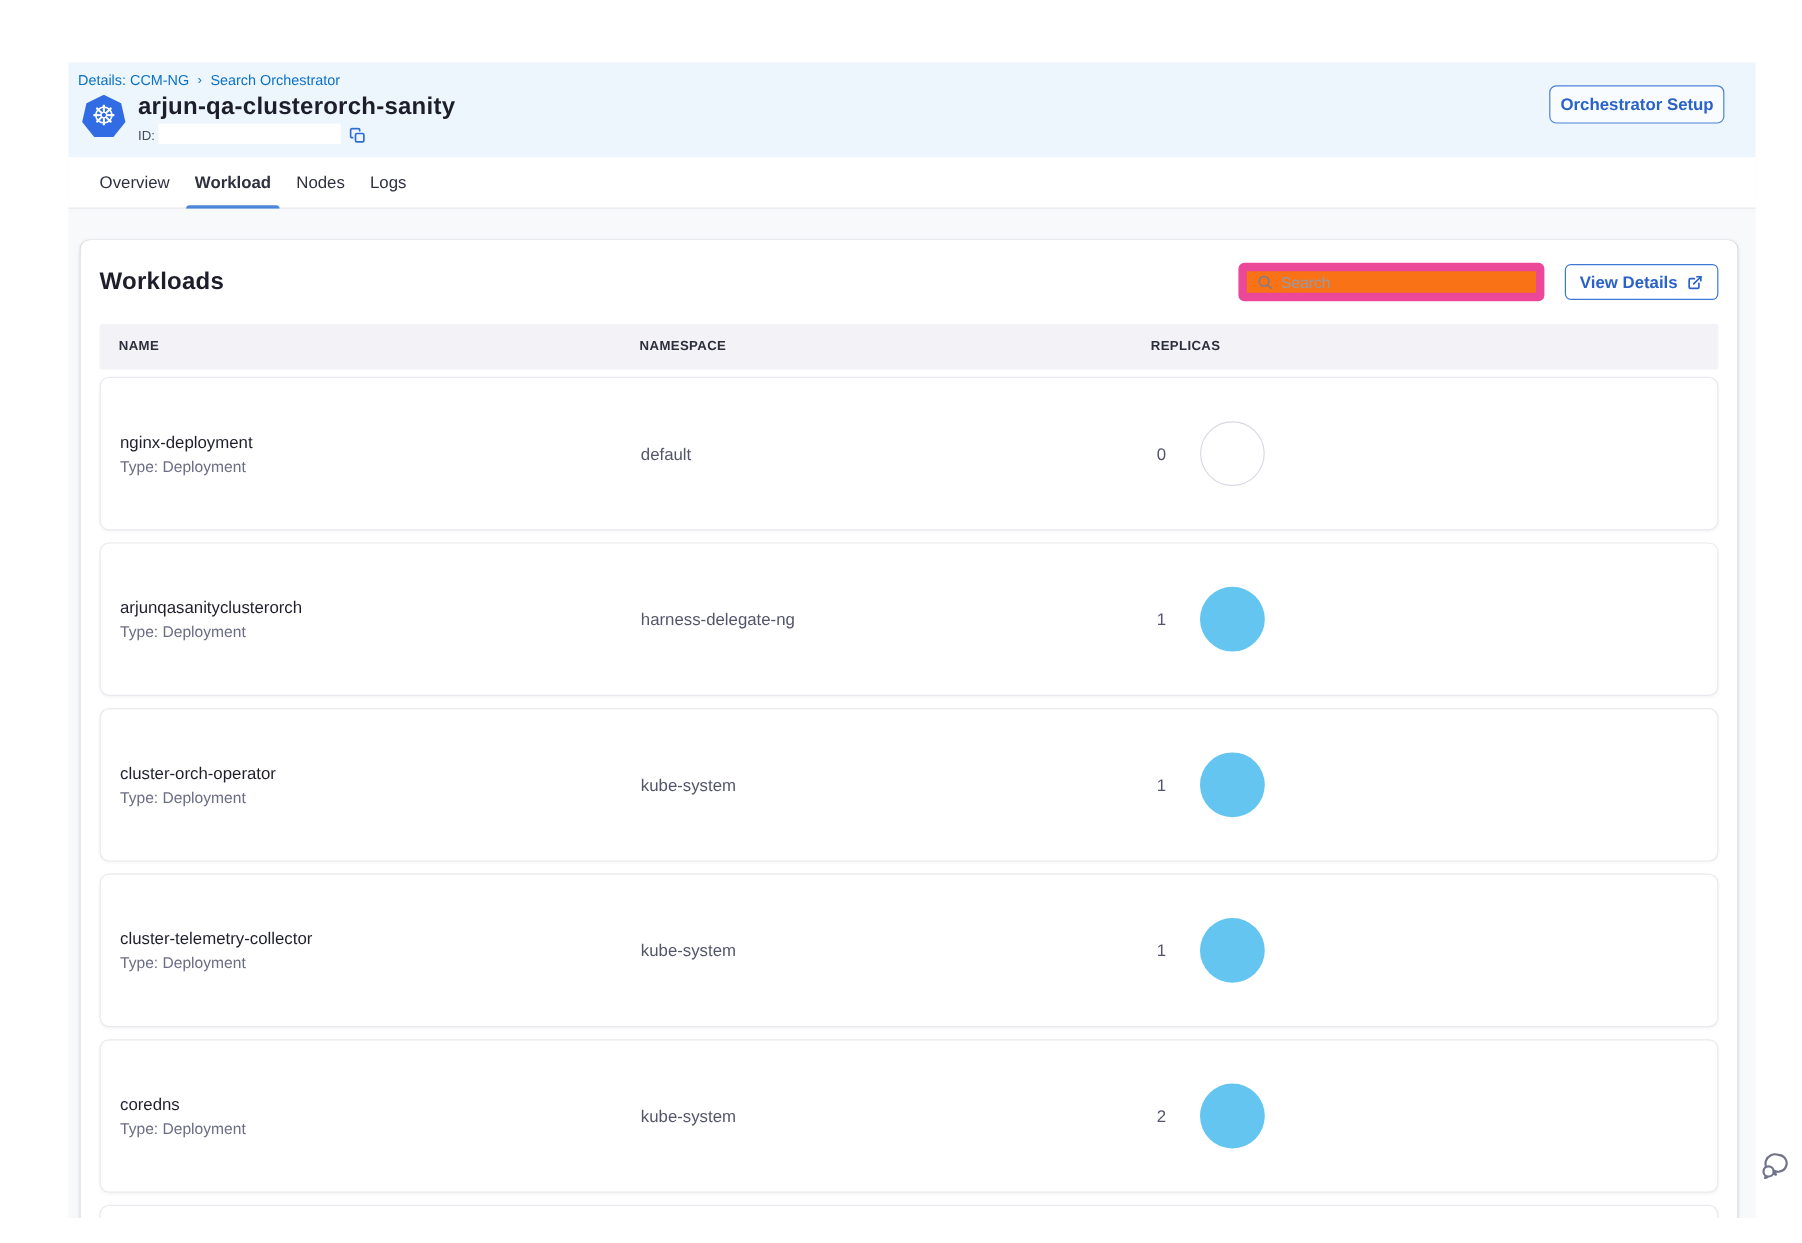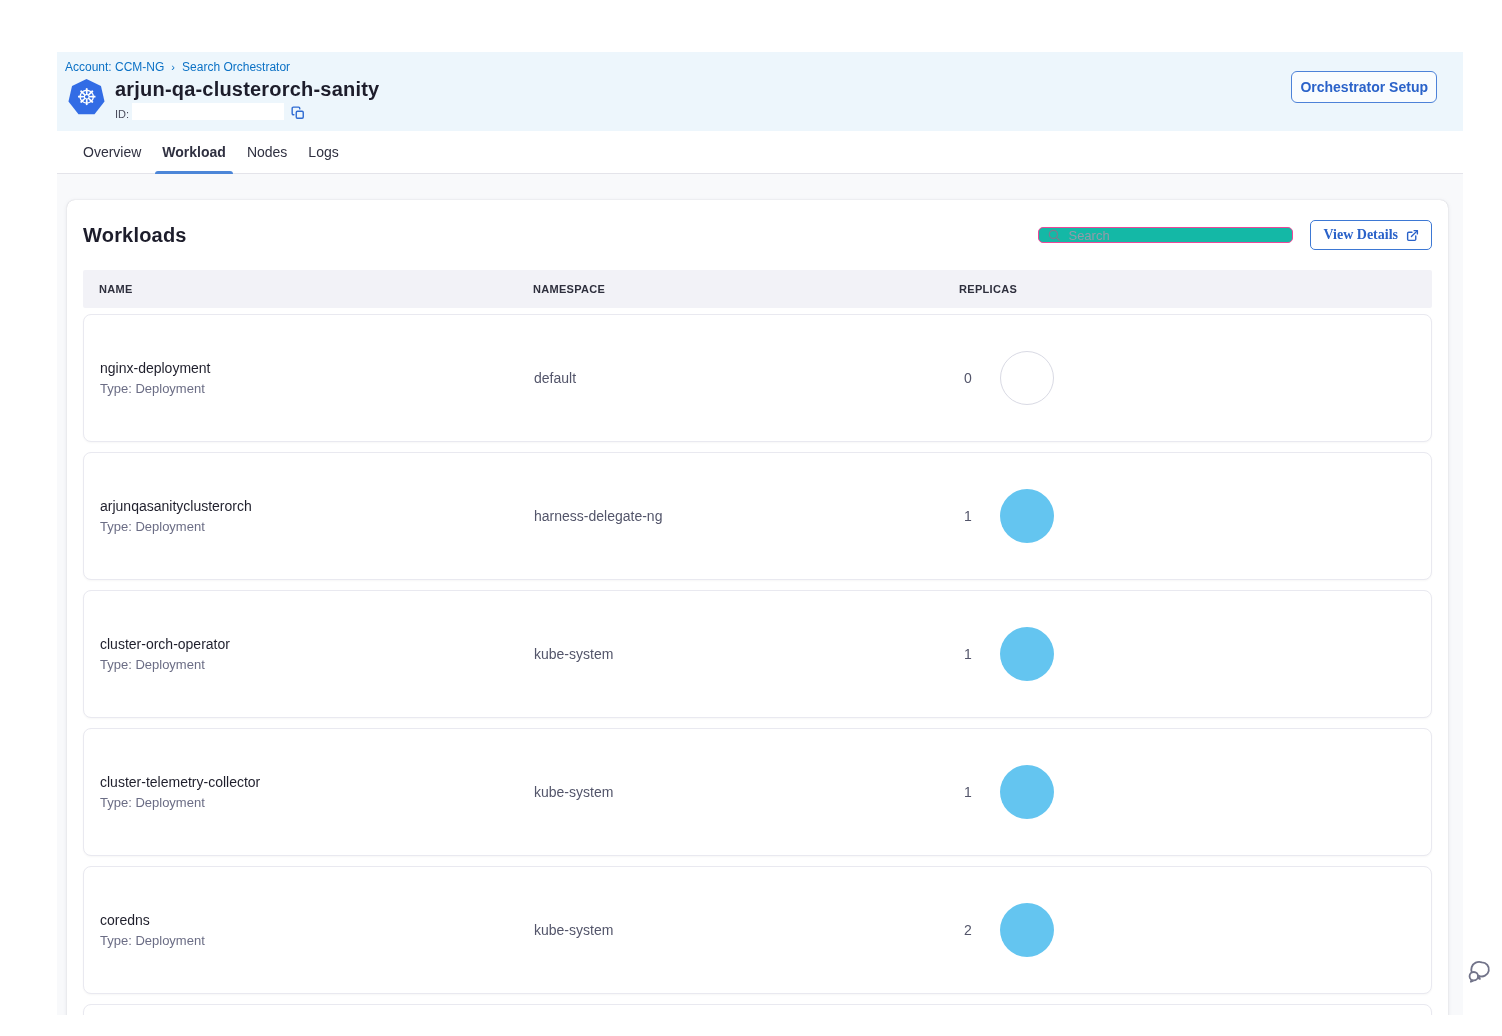--- a/index.html
+++ b/index.html
@@ -38,25 +38,25 @@
   .tab .tab-underline{display:none}
   .tab.active .tab-underline{display:block;position:absolute;left:-7px;right:-7px;bottom:-1px;height:3px;background:var(--accent);border-radius:3px 3px 0 0}
 
   
   .content{position:relative;height:841px;background:var(--content-bg)}
   .panel{position:absolute;left:10px;right:15px;top:26px;height:1050px;background:#fff;border-radius:8px;
        box-shadow:0 0 1px rgba(40,41,61,.25),0 1px 4px rgba(96,97,112,.14);padding:20px 16px}
   .panel-head{display:flex;justify-content:space-between;align-items:center;height:30px;margin-bottom:20px}
   .panel-title{font-size:20px;font-weight:bold;color:var(--txt-dark);letter-spacing:.2px}
   .head-right{display:flex;align-items:center;gap:17px}
-  .search-box{width:255px;height:16px;border:1px solid #ec4899;border-radius:5px;background:#14b8a6;display:flex;align-items:center;padding:0 8px;gap:7px}
+  .search-box{width:255px;height:32px;border:7px solid #ec4899;border-radius:5px;background:#f97316;display:flex;align-items:center;padding:0 8px;gap:7px}
   .search-box input{border:none;outline:none;background:transparent;flex:1;font-size:13px;color:#333;font-family:inherit}
   .search-box input::placeholder{color:#959aa8}
   .view-btn{height:30px;padding:0 12px;border:1.5px solid #3d78d4;border-radius:5px;background:#fff;color:var(--btn-blue);
-       font-weight:bold;font-size:14px;font-family:Liberation Serif, serif;cursor:pointer;display:flex;align-items:center;gap:8px}
+       font-weight:bold;font-size:14px;font-family:Liberation Sans, sans-serif;cursor:pointer;display:flex;align-items:center;gap:8px}
 
   .table-head{display:grid;grid-template-columns:434px 426px 1fr;align-items:center;height:38px;padding:0 16px;
        background:var(--thead-bg);border-radius:2px;font-size:11px;font-weight:bold;color:#2e2f3d;letter-spacing:.3px}
   .rows{margin-top:6px}
   .row-card{display:grid;grid-template-columns:434px 426px 1fr;align-items:center;height:128px;padding:0 16px;margin-bottom:10px;
        background:#fff;border:1px solid var(--card-border);border-radius:8px;box-shadow:0 1px 2px rgba(40,41,61,.04);cursor:pointer}
   .r-name{font-size:14px;font-weight:normal;color:#1f1f2c;margin-bottom:5px}
   .r-type{font-size:13px;color:var(--txt-gray)}
   .r-ns{font-size:14px;color:var(--txt-mid)}
   .r-replicas{display:flex;align-items:center}
@@ -69,21 +69,21 @@
   .chat-fab{position:absolute;left:1464px;top:956px;width:30px;height:30px;cursor:pointer;display:flex;align-items:center;justify-content:center}
   .icon{display:inline-flex;align-items:center;justify-content:center}
 </style>
 </head>
 <body>
 
 <div class="app">
 
   <div class="band">
     <div class="breadcrumb">
-      <span class="crumb">Account: CCM-NG</span>
+      <span class="crumb">Details: CCM-NG</span>
       <span class="crumb-sep">›</span>
       <span class="crumb">Search Orchestrator</span>
     </div>
     <div class="title-row">
       <div class="k8s">
           <span>☸</span>
         </div>
       <div class="title-block">
         <div class="cluster-title">arjun-qa-clusterorch-sanity</div>
         <div class="id-row">

